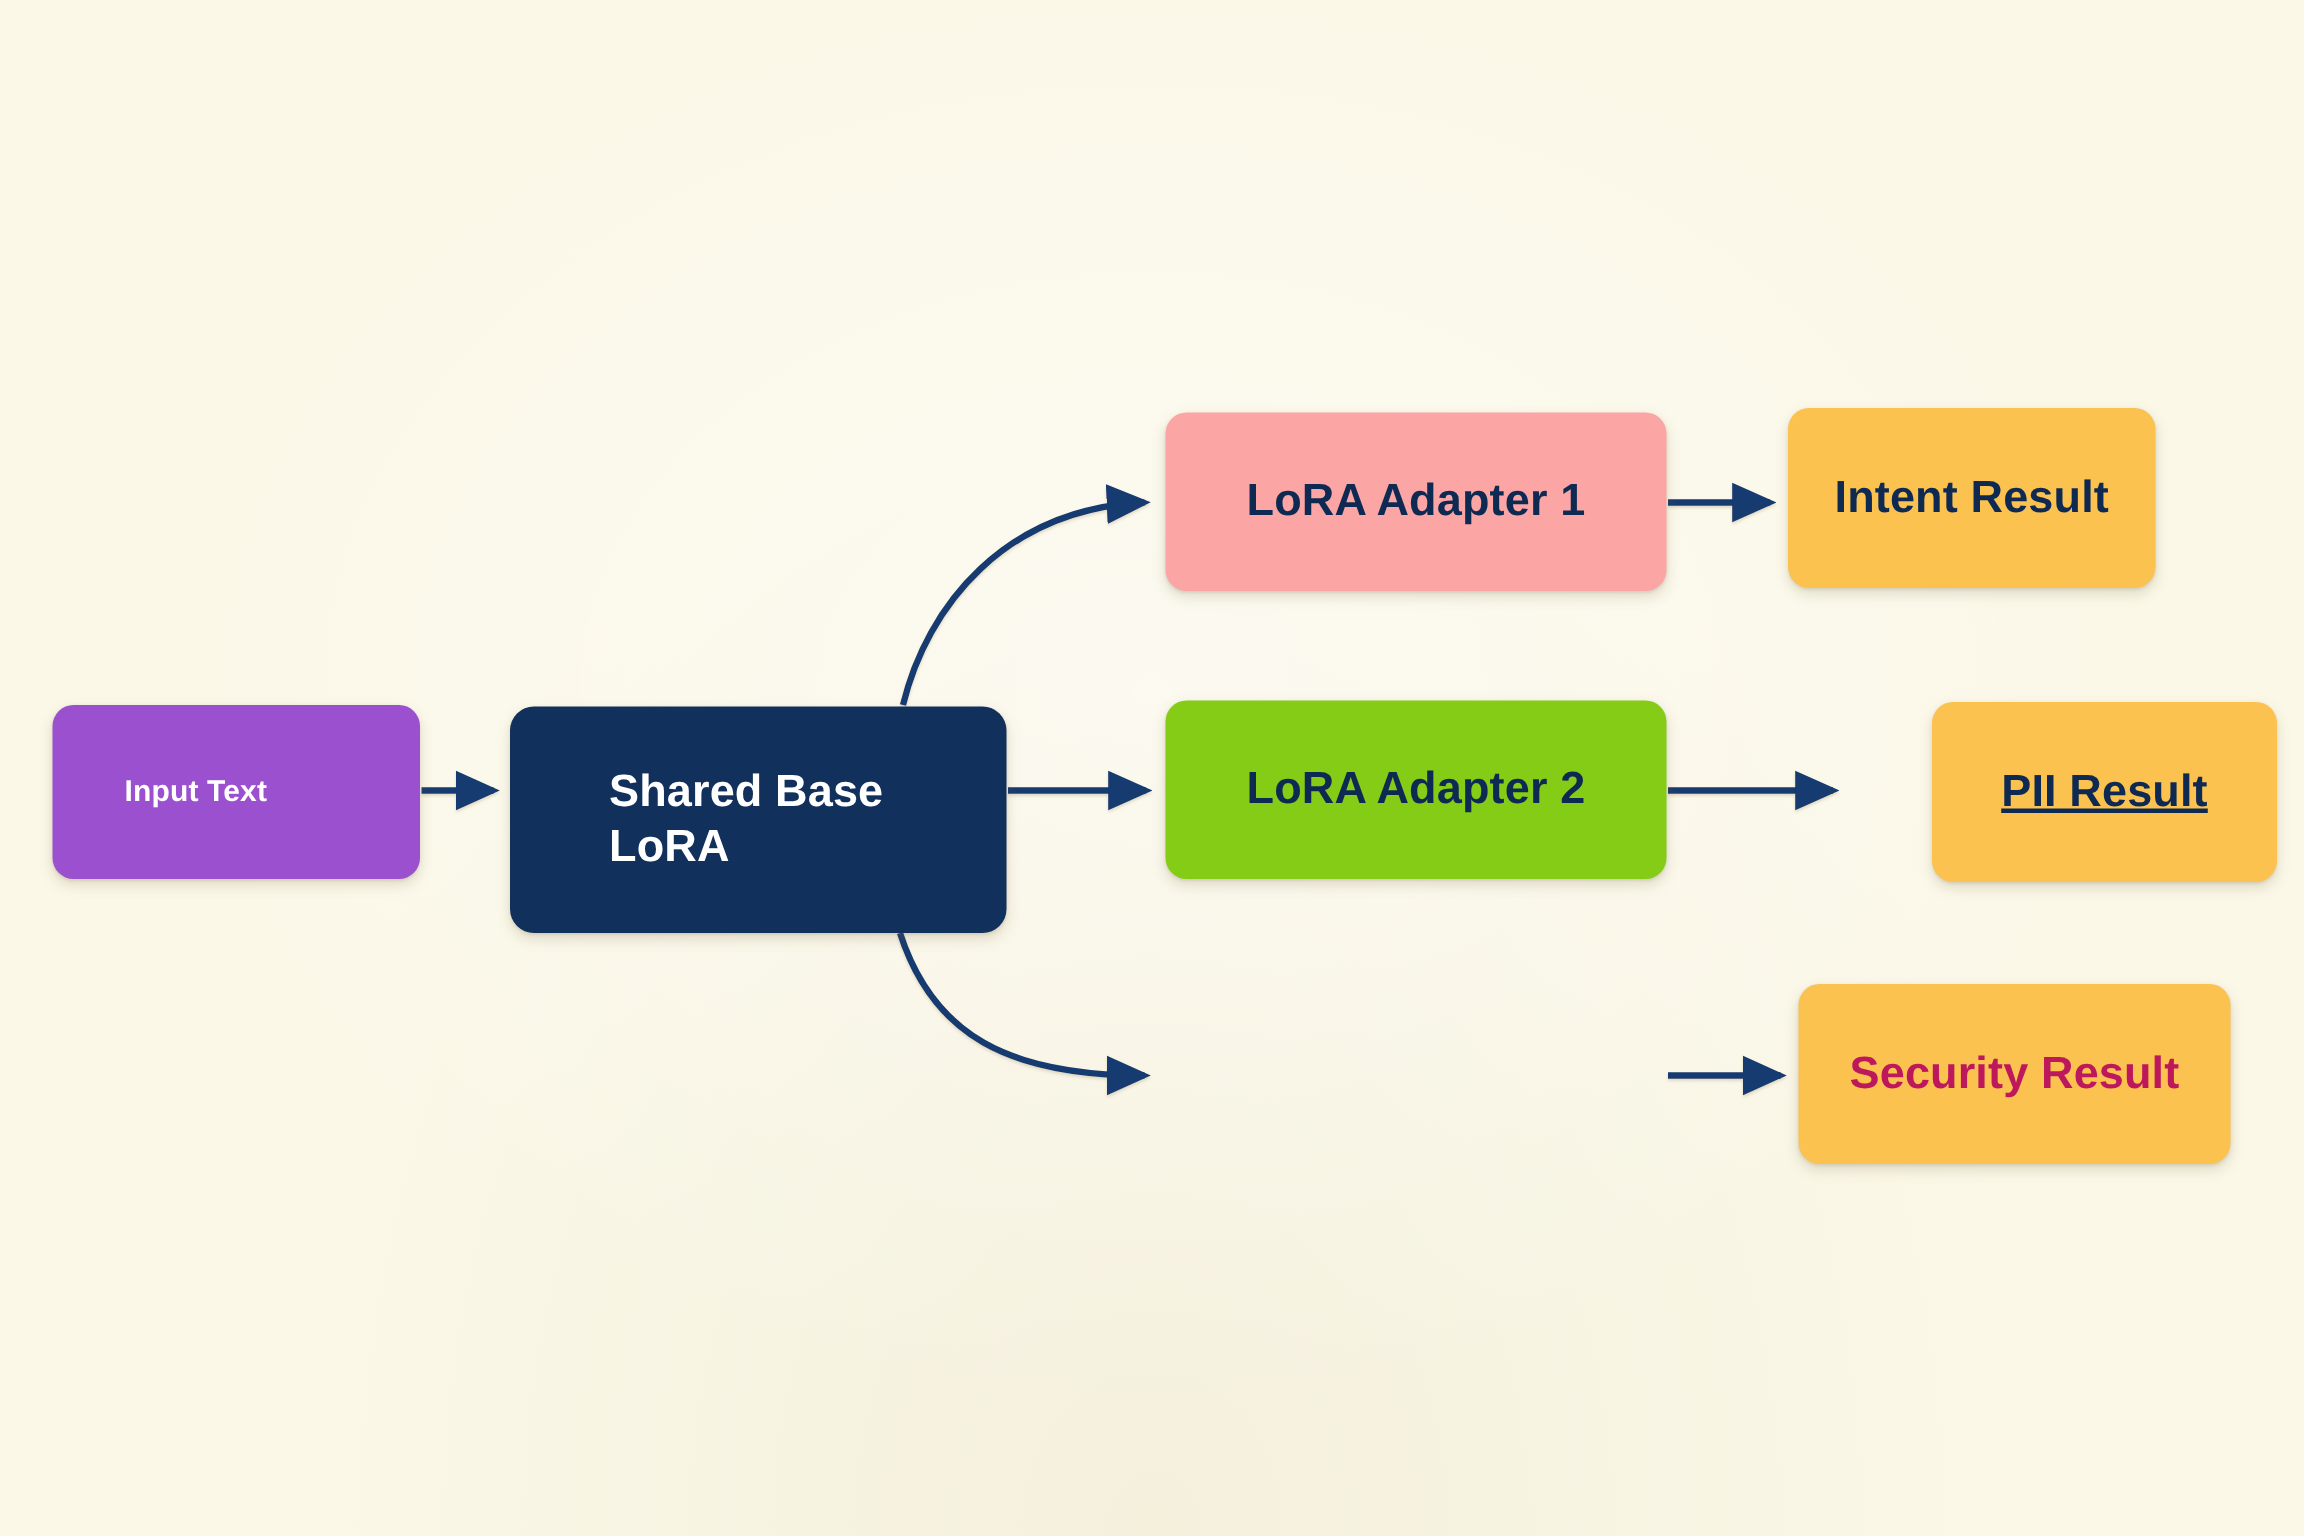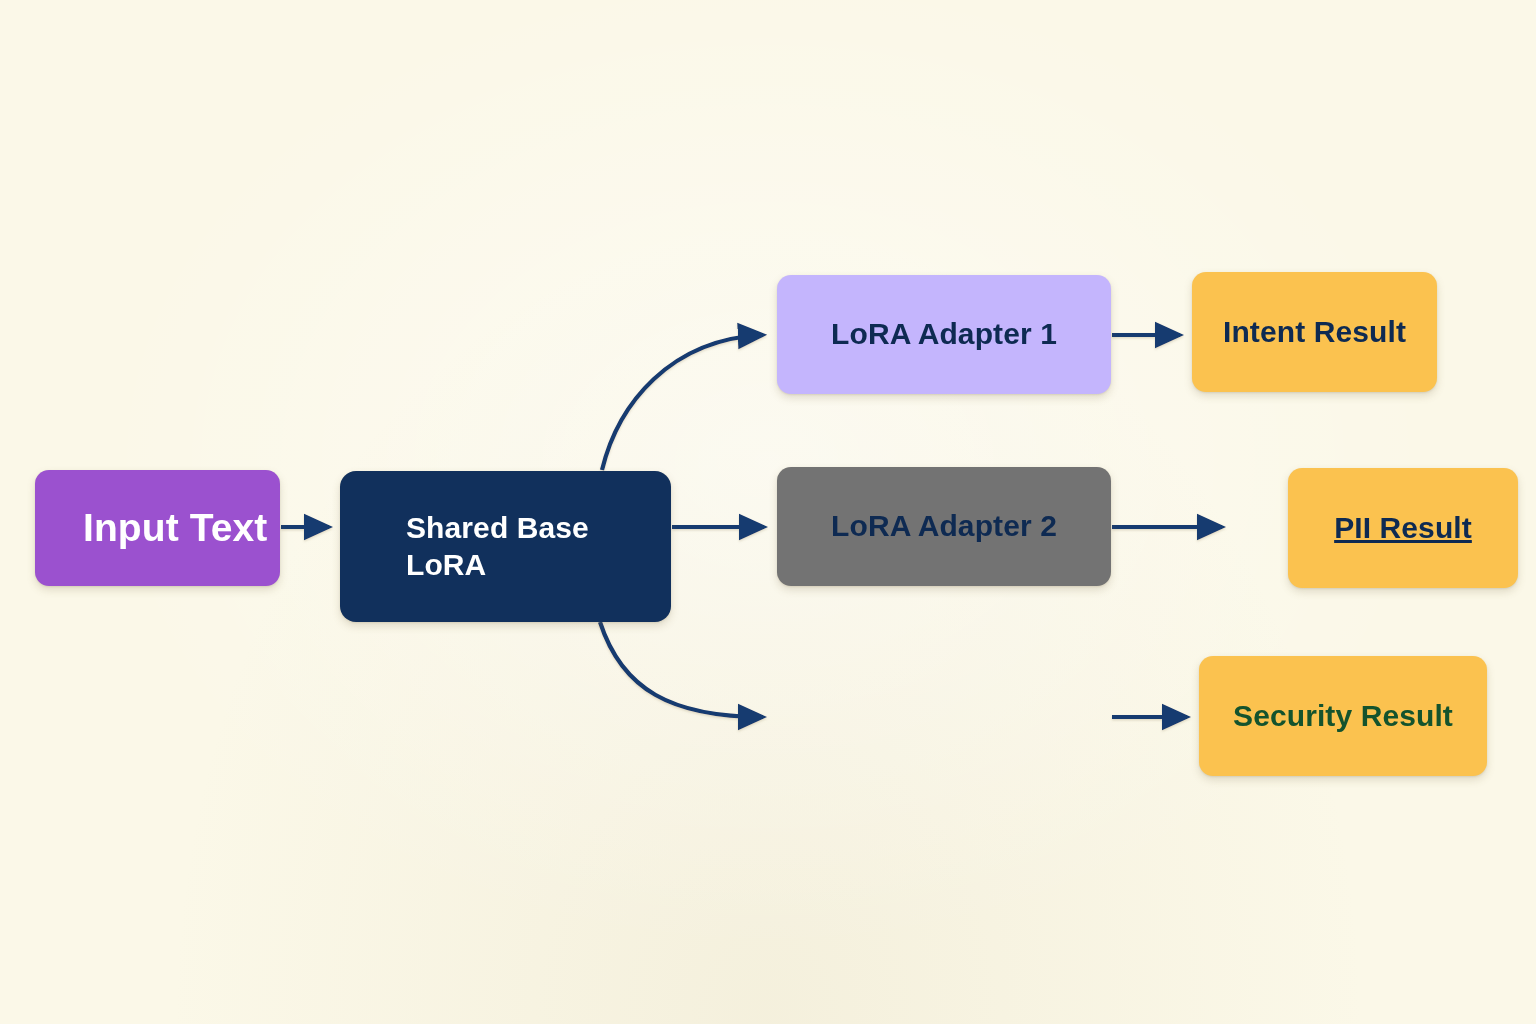--- a/index.html
+++ b/index.html
@@ -61,21 +61,21 @@
   .node.align-center { justify-content: center; }
   .node.align-center .node-label { text-align: center; }
   .node.align-left   { justify-content: flex-start; }
   .node.align-left .node-label { text-align: left; }
 
   
   #node-input-text {
     left: 35px;   top: 470px;  width: 245px;  height: 116px;
     background: #9B51CF;
     color: #FFFFFF;
-    font-size: 39px;
+    font-size: 20px;
     font-weight: 600;
     padding: 0 0 0 48px;
   }
 
   #node-shared-base-model {
     left: 340px;  top: 471px;  width: 331px;  height: 151px;
     background: #11305C;
     color: #FFFFFF;
     font-size: 30px;
     font-weight: 600;
@@ -145,34 +145,34 @@
     <span class="node-label">Input Text</span>
   </div>
 
   <div class="node align-left" id="node-shared-base-model" style="background: rgb(17, 48, 92); color: rgb(255, 255, 255);">
     <span class="node-label">
       <span>Shared Base</span><br>
       <span>LoRA</span>
     </span>
   </div>
 
-  <div class="node node-adapter align-center" id="node-adapter-1" style="background: #c4b5fd; color: rgb(14, 42, 82);">
+  <div class="node node-adapter align-center" id="node-adapter-1" style="background: #fca5a5; color: rgb(14, 42, 82);">
     <span class="node-label">LoRA Adapter 1</span>
   </div>
 
-  <div class="node node-adapter align-center" id="node-adapter-2" style="background: #737373; color: rgb(14, 42, 82);">
+  <div class="node node-adapter align-center" id="node-adapter-2" style="background: #84cc16; color: rgb(14, 42, 82);">
     <span class="node-label">LoRA Adapter 2</span>
   </div>
 
 
   <div class="node node-result align-center" id="node-result-intent" style="background: rgb(251, 194, 79); color: rgb(14, 42, 82);">
     <span class="node-label">Intent Result</span>
   </div>
 
   <div class="node node-result align-center" id="node-result-pii" style="background: rgb(251, 194, 79); color: rgb(14, 42, 82);">
     <span class="node-label">PII Result</span>
   </div>
 
-  <div class="node node-result align-center" id="node-result-security" style="background: rgb(251, 194, 79); color: #14532d; justify-content: flex-end;">
+  <div class="node node-result align-center" id="node-result-security" style="background: rgb(251, 194, 79); color: #be185d; justify-content: flex-end;">
     <span class="node-label">Security Result</span>
   </div>
 
 </div>
 
 </body></html>

